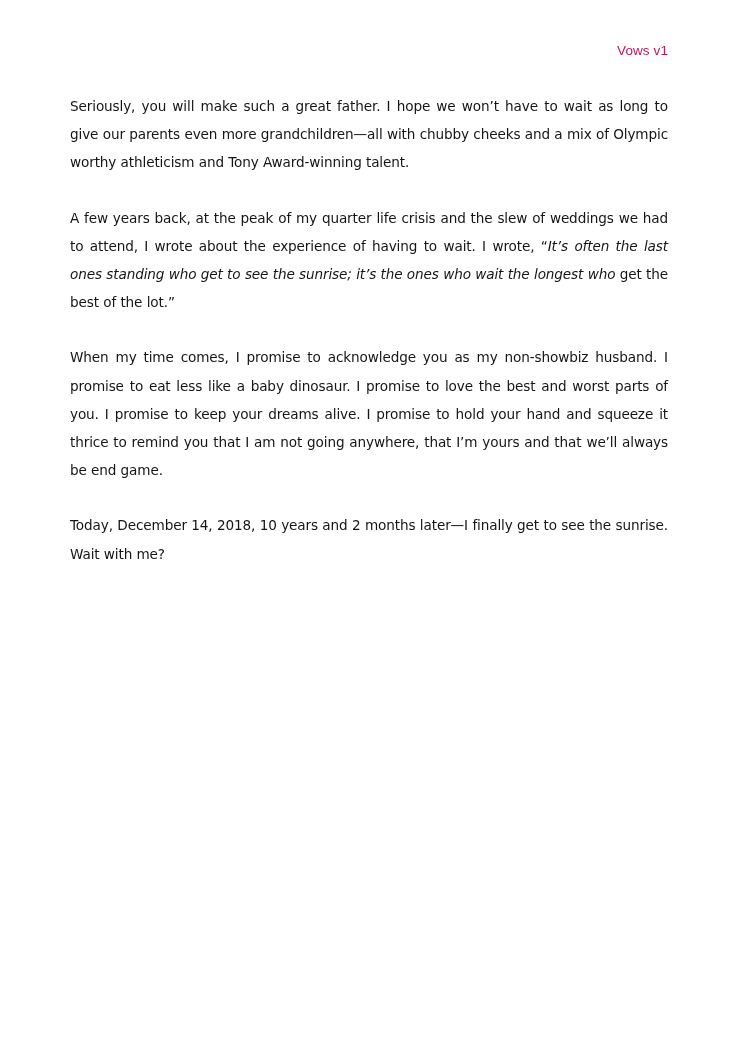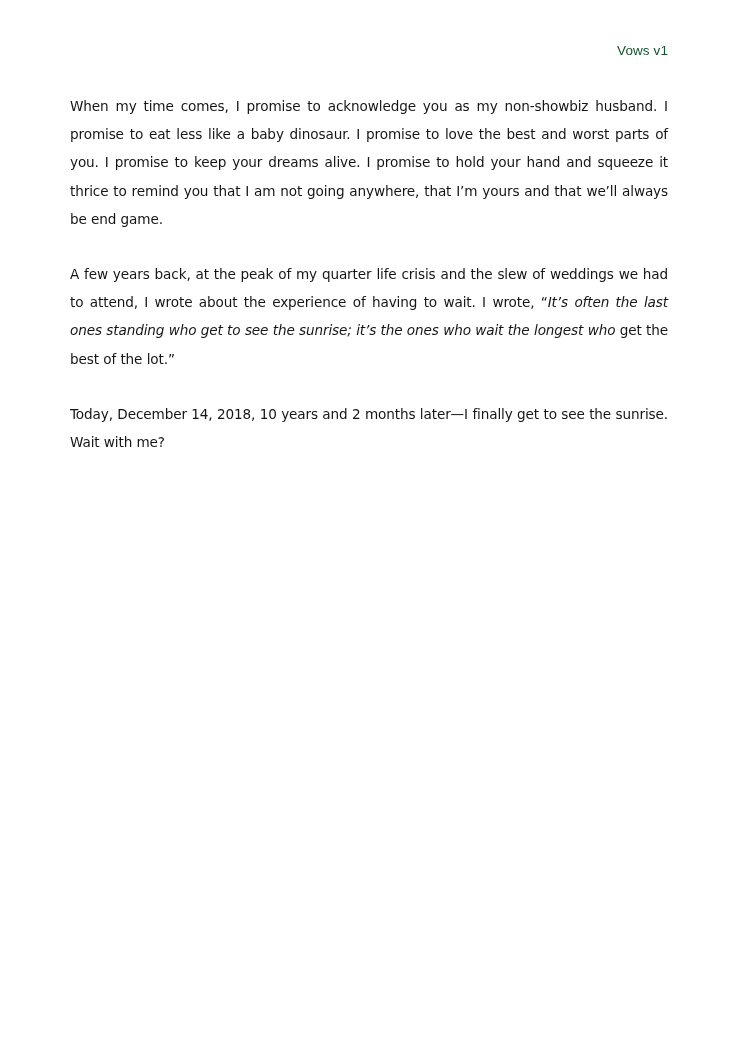--- a/index.html
+++ b/index.html
@@ -28,21 +28,21 @@
     left: 70px;
     right: 68px;
     top: 40px;
     height: 20px;
     text-align: right;
   }
   .doc-header .header-title {
     font-family: "Liberation Sans", sans-serif;
     font-size: 13.5px;
     line-height: 20px;
-    color: #14532d;
+    color: #be185d;
     letter-spacing: 0.1px;
     white-space: nowrap;
   }
 
   
   .doc-body {
     position: absolute;
     left: 70px;
     top: 92px;
     width: 598px;
@@ -73,22 +73,23 @@
 <body>
 
 <div class="page">
 
   <div class="doc-header">
     <span class="header-title">Vows v1</span>
   </div>
 
   <div class="doc-body">
 
+    <p class="para">Seriously, you will make such a great father. I hope we won’t have to wait as long to give our parents even more grandchildren—all with chubby cheeks and a mix of Olympic worthy athleticism and Tony Award-winning talent.</p>
+
+    <p class="para"><span>A few years back, at the peak of my quarter life crisis and the slew of weddings we had to attend, I wrote about the experience of having to wait. I wrote, “</span><span class="italic">It’s often the last ones standing who get to see the sunrise; it’s the ones who wait the longest who</span><span> get the best of the lot.”</span></p>
 
     <p class="para">When my time comes, I promise to acknowledge you as my non-showbiz husband. I promise to eat less like a baby dinosaur. I promise to love the best and worst parts of you. I promise to keep your dreams alive. I promise to hold your hand and squeeze it thrice to remind you that I am not going anywhere, that I’m yours and that we’ll always be end game.</p>
-
-    <p class="para"><span>A few years back, at the peak of my quarter life crisis and the slew of weddings we had to attend, I wrote about the experience of having to wait. I wrote, “</span><span class="italic">It’s often the last ones standing who get to see the sunrise; it’s the ones who wait the longest who</span><span> get the best of the lot.”</span></p>
 
     <p class="para">Today, December 14, 2018, 10 years and 2 months later—I finally get to see the sunrise. Wait with me?</p>
 
   </div>
 
 </div>
 
 </body></html>

